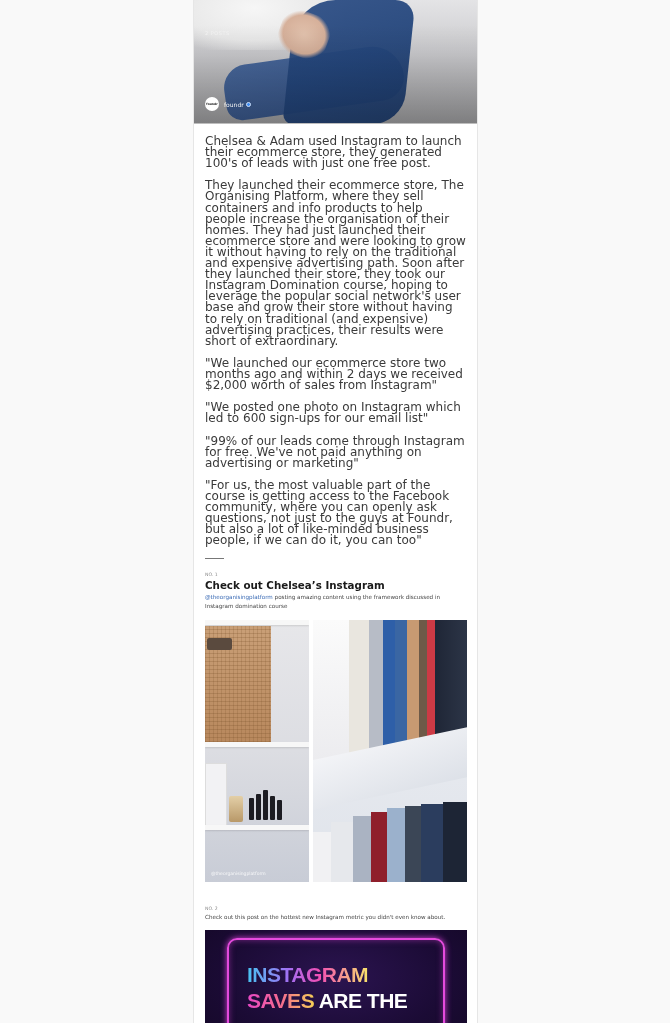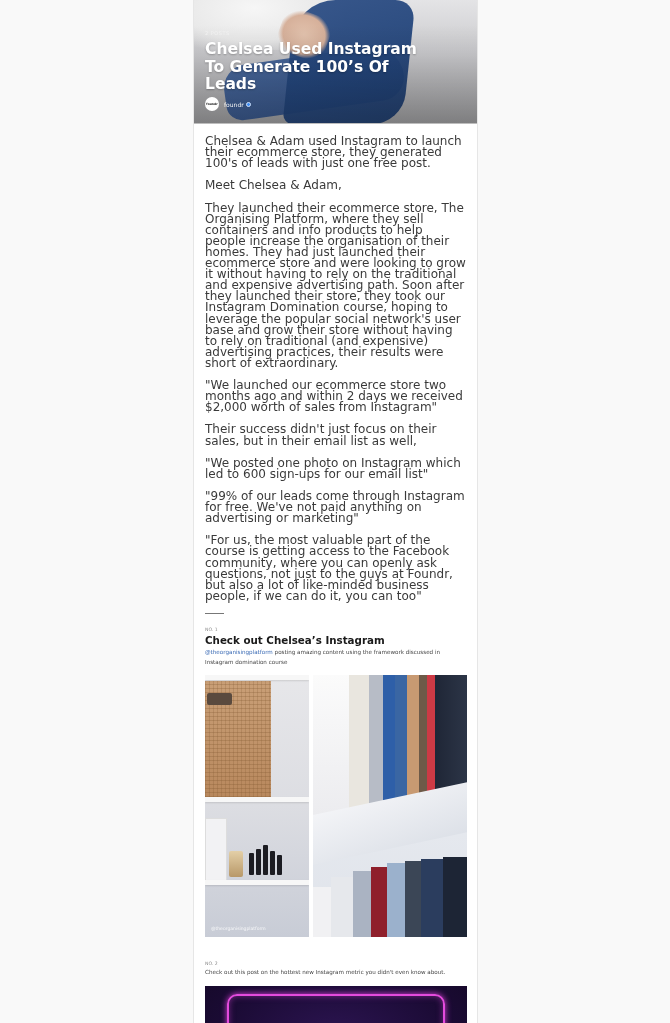--- a/index.html
+++ b/index.html
@@ -141,34 +141,31 @@
 
 <div class="card">
 
   <div class="hero">
     <div class="sleeve"></div>
     <div class="jeans2"></div>
     <div class="jeans1"></div>
     <div class="hand"></div>
     <div class="shade"></div>
     <div class="posts">2 POSTS</div>
-    <div class="title">Chelsea Used Instagram To Generate 100’s Of Leads</div>
     <div class="author">
       <div class="avatar">foundr</div>
       <span class="author-name">foundr</span>
       <span class="verified"></span>
     </div>
   </div>
 
   <div class="content">
     <p>Chelsea &amp; Adam used Instagram to launch their ecommerce store, they generated 100's of leads with just one free post.</p>
-    <p>Meet Chelsea &amp; Adam,</p>
     <p>They launched their ecommerce store, The Organising Platform, where they sell containers and info products to help people increase the organisation of their homes. They had just launched their ecommerce store and were looking to grow it without having to rely on the traditional and expensive advertising path. Soon after they launched their store, they took our Instagram Domination course, hoping to leverage the popular social network's user base and grow their store without having to rely on traditional (and expensive) advertising practices, their results were short of extraordinary.</p>
     <p>"We launched our ecommerce store two months ago and within 2 days we received $2,000 worth of sales from Instagram"</p>
-    <p>Their success didn't just focus on their sales, but in their email list as well,</p>
     <p>"We posted one photo on Instagram which led to 600 sign-ups for our email list"</p>
     <p>"99% of our leads come through Instagram for free. We've not paid anything on advertising or marketing"</p>
     <p>"For us, the most valuable part of the course is getting access to the Facebook community, where you can openly ask questions, not just to the guys at Foundr, but also a lot of like-minded business people, if we can do it, you can too"</p>
     <div class="rule"></div>
 
     <div>
       <div class="item-no">NO. 1</div>
       <div class="item-title">Check out Chelsea’s Instagram</div>
       <div class="item-desc"><span class="handle">@theorganisingplatform</span><span> posting amazing content using the framework discussed in Instagram domination course</span></div>
 

